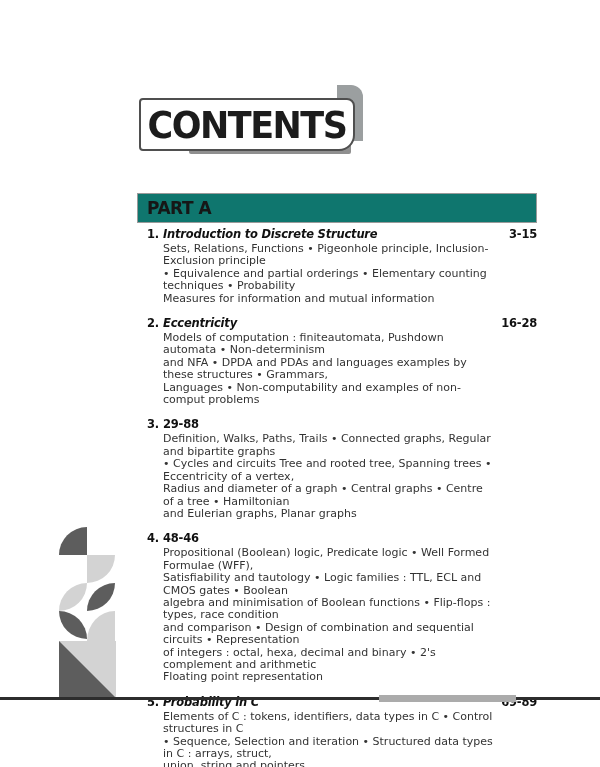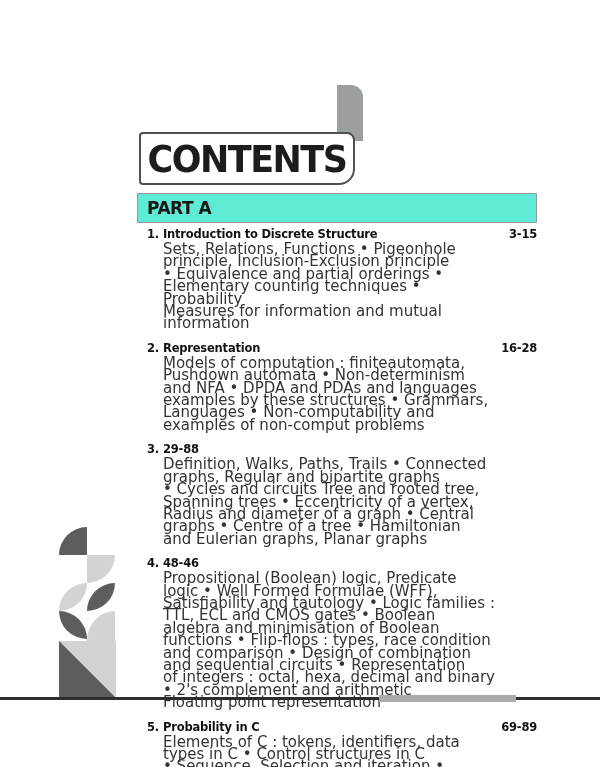--- a/index.html
+++ b/index.html
@@ -18,54 +18,54 @@
     background:#9b9fa0;border-radius:0 12px 0 0;
   }
   .title-shadow{
     position:absolute;left:189px;top:144px;width:162px;height:10px;
     background:#8f8f8f;border-radius:2px;
   }
   .contents-box{
     position:absolute;left:139px;top:98px;width:212px;height:49px;
     background:#ffffff;border:2px solid #4f4f4f;
     border-radius:4px 8px 16px 4px;
-    display:flex;align-items:center;justify-content:center;margin-top:34px;
+    display:flex;align-items:center;justify-content:center;
   }
   .contents-box span{
     font-size:35px;font-weight:bold;letter-spacing:-1.5px;
     color:#1c1c1c;transform:scaleY(1.05);
   }
 
   
   .part-box{
     position:absolute;left:137px;top:193px;width:398px;height:28px;
-    border:1.5px solid #9a9a9a;background:#5eead4;
+    border:1.5px solid #9a9a9a;background:#0f766e;
     display:flex;align-items:center;text-align:center;
   }
   .part-box span{
     font-size:17px;font-weight:bold;color:#161616;
     padding-left:9px;letter-spacing:-0.5px;transform:scaleY(1.05);
   }
 
   
   .toc{
     position:absolute;left:137px;top:227px;width:400px;
   }
   .toc-item{margin-bottom:11px;}
   .item-head{
     display:flex;align-items:baseline;
     font-weight:bold;font-size:11.5px;line-height:14px;color:#111;
     letter-spacing:-0.2px;
   }
   .item-num{width:16px;padding-left:10px;flex:none;}
-  .item-title{flex:1;}
+  .item-title{flex:1;font-style:italic;}
   .item-pages{flex:none;text-align:right;}
   .item-desc{
     margin:2px 42px 0 26px;
-    font-size:15px;line-height:12.4px;color:#333;
+    font-size:11px;line-height:12.4px;color:#333;
     white-space:pre-line;
   }
   .shape{position:absolute;}
   .q1   {left:59px;top:527px;width:28px;height:28px;background:#5d5d5d;border-radius:100% 0 0 0;}
   .q2   {left:87px;top:555px;width:28px;height:28px;background:#d3d3d3;border-radius:0 0 100% 0;}
   .leafA{left:59px;top:583px;width:28px;height:28px;background:#d3d3d3;border-radius:100% 0 100% 0;}
   .leafB{left:87px;top:583px;width:28px;height:28px;background:#5d5d5d;border-radius:100% 0 100% 0;}
   .leafC{left:59px;top:611px;width:28px;height:28px;background:#5d5d5d;border-radius:0 100% 0 100%;}
   .q3   {left:87px;top:611px;width:28px;height:30px;background:#d3d3d3;border-radius:100% 0 0 0;}
   .block{left:59px;top:641px;width:57px;height:57px;background:#d3d3d3;}
@@ -102,21 +102,21 @@
         <span class="item-pages">3-15</span>
       </div>
       <div class="item-desc">Sets, Relations, Functions • Pigeonhole principle, Inclusion-Exclusion principle
 • Equivalence and partial orderings • Elementary counting techniques • Probability
 Measures for information and mutual information</div>
     </div>
 
     <div class="toc-item">
       <div class="item-head">
         <span class="item-num">2.</span>
-        <span class="item-title">Representation</span>
+        <span class="item-title">Eccentricity</span>
         <span class="item-pages">16-28</span>
       </div>
       <div class="item-desc">Models of computation : finiteautomata, Pushdown automata • Non-determinism
 and NFA • DPDA and PDAs and languages examples by these structures • Grammars,
 Languages • Non-computability and examples of non-comput problems</div>
     </div>
 
     <div class="toc-item">
       <div class="item-head">
         <span class="item-num">3.</span>

